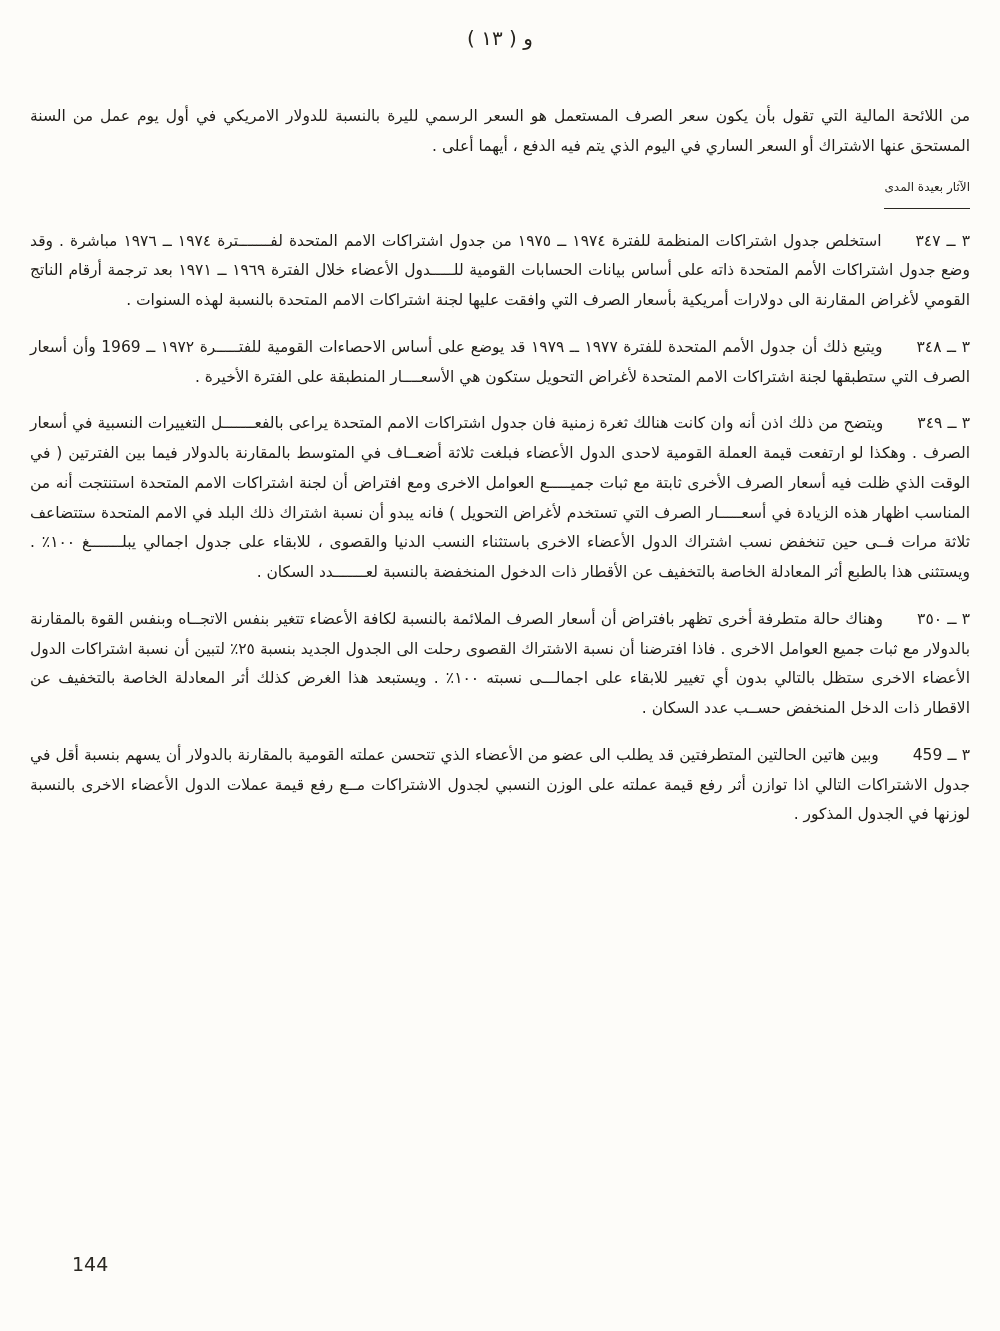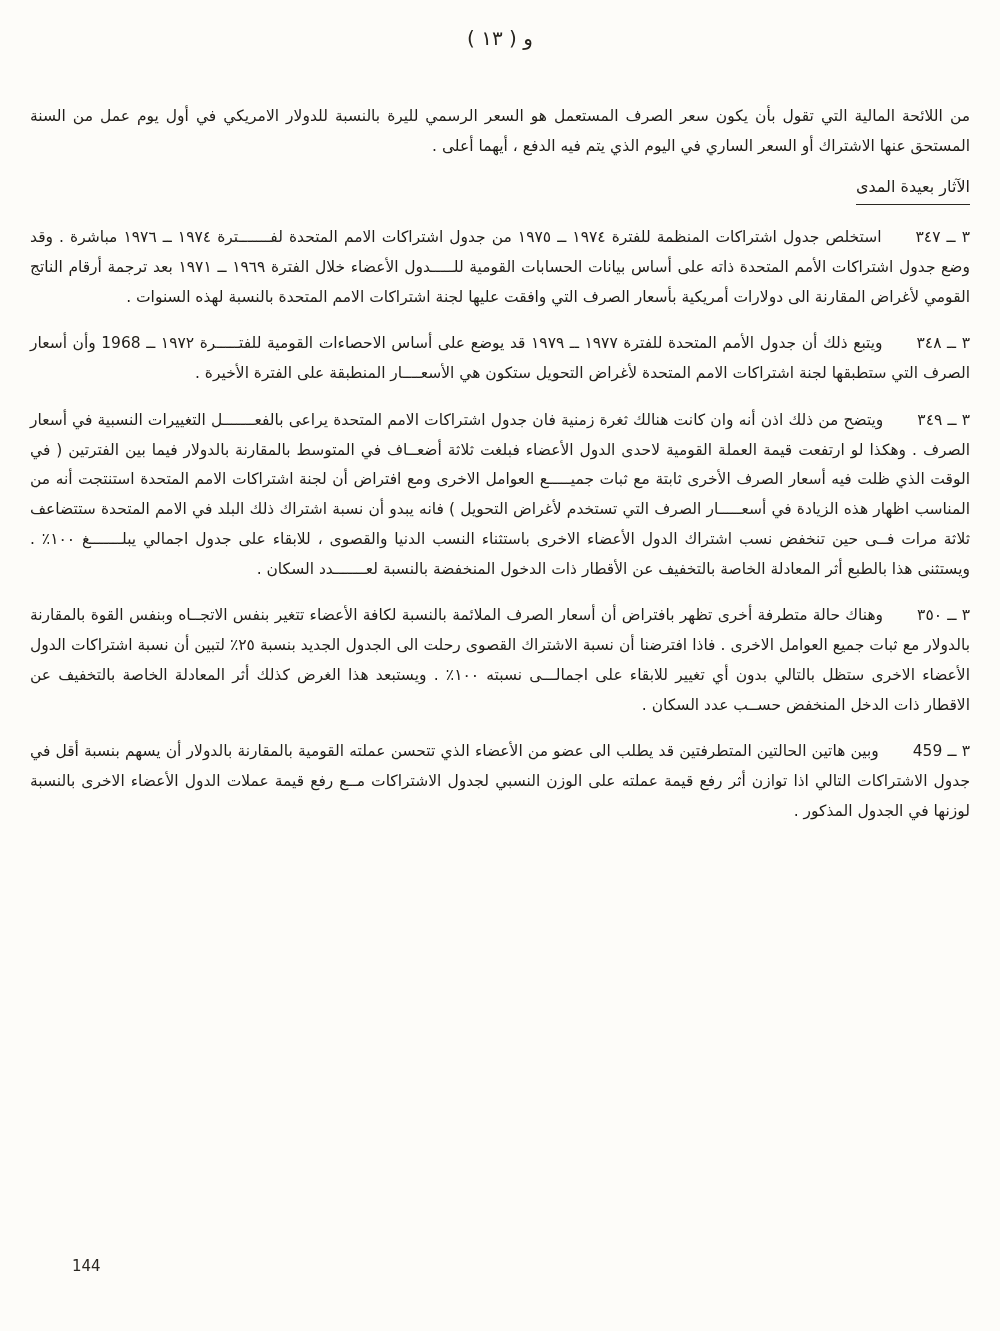--- a/index.html
+++ b/index.html
@@ -46,28 +46,28 @@
   .para-number {
     padding-left: 34px;
     white-space: nowrap;
   }
   .section-title-row {
     margin: 4px 0 18px 0;
   }
   .section-title {
     display: inline-block;
     border-bottom: 1.5px solid #2a2721;
-    padding-bottom: 2px;
-    font-size: 16px;
+    padding-bottom: 9px;
+    font-size: 12px;
   }
   .page-number {
     position: absolute;
     bottom: 56px;
     left: 72px;
-    font-size: 15px;
+    font-size: 19px;
     direction: ltr;
     color: #2a2721;
   }
 </style>
 </head>
 <body>
 
 <div class="sheet">
   <div class="inner">
 
@@ -79,21 +79,21 @@
 
       <div class="section-title-row">
         <span class="section-title">الآثار بعيدة المدى</span>
       </div>
 
       <p class="para">
         <span class="para-number">٣ ــ ٣٤٧</span><span>استخلص جدول اشتراكات المنظمة للفترة ١٩٧٤ ــ ١٩٧٥ من جدول اشتراكات الامم المتحدة لفـــــــترة ١٩٧٤ ــ ١٩٧٦ مباشرة . وقد وضع جدول اشتراكات الأمم المتحدة ذاته على أساس بيانات الحسابات القومية للـــــدول الأعضاء خلال الفترة ١٩٦٩ ــ ١٩٧١ بعد ترجمة أرقام الناتج القومي لأغراض المقارنة الى دولارات أمريكية بأسعار الصرف التي وافقت عليها لجنة اشتراكات الامم المتحدة بالنسبة لهذه السنوات .</span>
       </p>
 
       <p class="para">
-        <span class="para-number">٣ ــ ٣٤٨</span><span>ويتبع ذلك أن جدول الأمم المتحدة للفترة ١٩٧٧ ــ ١٩٧٩ قد يوضع على أساس الاحصاءات القومية للفتـــــرة ١٩٧٢ ــ 1968 وأن أسعار الصرف التي ستطبقها لجنة اشتراكات الامم المتحدة لأغراض التحويل ستكون هي الأسعــــار المنطبقة على الفترة الأخيرة .</span>
+        <span class="para-number">٣ ــ ٣٤٨</span><span>ويتبع ذلك أن جدول الأمم المتحدة للفترة ١٩٧٧ ــ ١٩٧٩ قد يوضع على أساس الاحصاءات القومية للفتـــــرة ١٩٧٢ ــ 1969 وأن أسعار الصرف التي ستطبقها لجنة اشتراكات الامم المتحدة لأغراض التحويل ستكون هي الأسعــــار المنطبقة على الفترة الأخيرة .</span>
       </p>
 
       <p class="para">
         <span class="para-number">٣ ــ ٣٤٩</span><span>ويتضح من ذلك اذن أنه وان كانت هنالك ثغرة زمنية فان جدول اشتراكات الامم المتحدة يراعى بالفعـــــــل التغييرات النسبية في أسعار الصرف . وهكذا لو ارتفعت قيمة العملة القومية لاحدى الدول الأعضاء فبلغت ثلاثة أضعــاف في المتوسط بالمقارنة بالدولار فيما بين الفترتين ( في الوقت الذي ظلت فيه أسعار الصرف الأخرى ثابتة مع ثبات جميـــــع العوامل الاخرى ومع افتراض أن لجنة اشتراكات الامم المتحدة استنتجت أنه من المناسب اظهار هذه الزيادة في أسعـــــار الصرف التي تستخدم لأغراض التحويل ) فانه يبدو أن نسبة اشتراك ذلك البلد في الامم المتحدة ستتضاعف ثلاثة مرات فــى حين تنخفض نسب اشتراك الدول الأعضاء الاخرى باستثناء النسب الدنيا والقصوى ، للابقاء على جدول اجمالي يبلـــــــغ ١٠٠٪ . ويستثنى هذا بالطبع أثر المعادلة الخاصة بالتخفيف عن الأقطار ذات الدخول المنخفضة بالنسبة لعـــــــدد السكان .</span>
       </p>
 
       <p class="para">
         <span class="para-number">٣ ــ ٣٥٠</span><span>وهناك حالة متطرفة أخرى تظهر بافتراض أن أسعار الصرف الملائمة بالنسبة لكافة الأعضاء تتغير بنفس الاتجــاه وبنفس القوة بالمقارنة بالدولار مع ثبات جميع العوامل الاخرى . فاذا افترضنا أن نسبة الاشتراك القصوى رحلت الى الجدول الجديد بنسبة ٢٥٪ لتبين أن نسبة اشتراكات الدول الأعضاء الاخرى ستظل بالتالي بدون أي تغيير للابقاء على اجمالـــى نسبته ١٠٠٪ . ويستبعد هذا الغرض كذلك أثر المعادلة الخاصة بالتخفيف عن الاقطار ذات الدخل المنخفض حســب عدد السكان .</span>
       </p>
 

